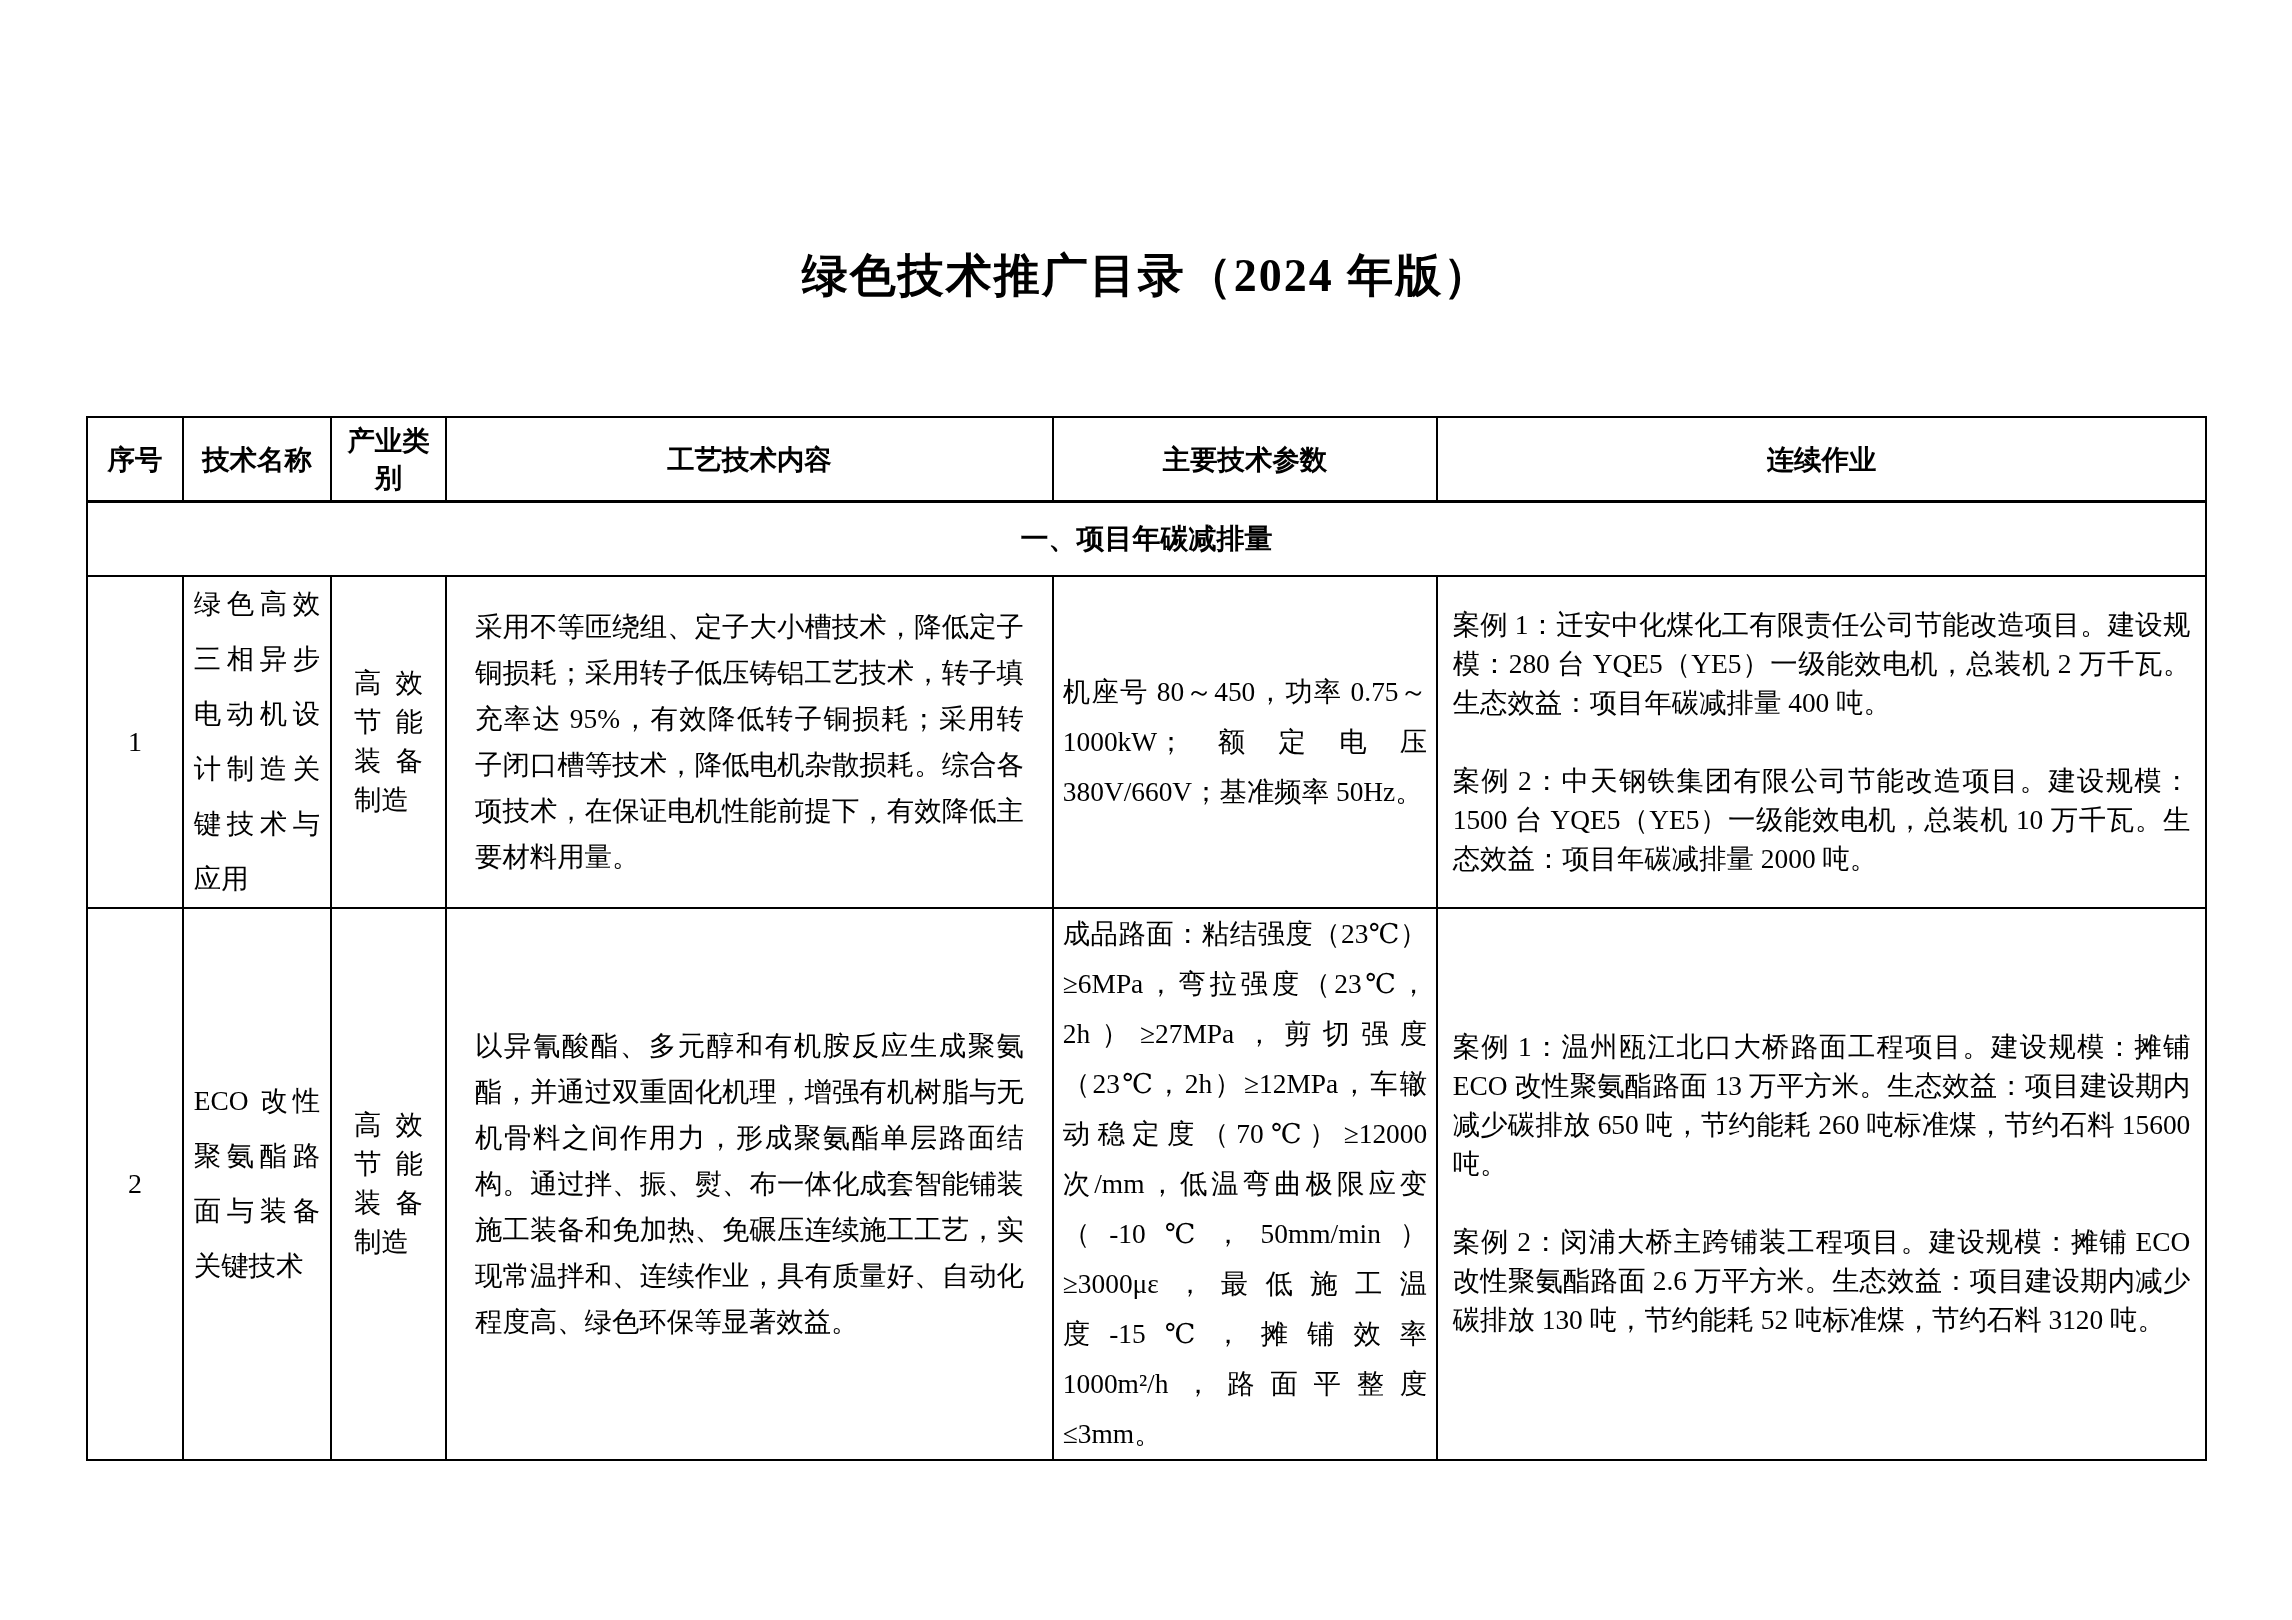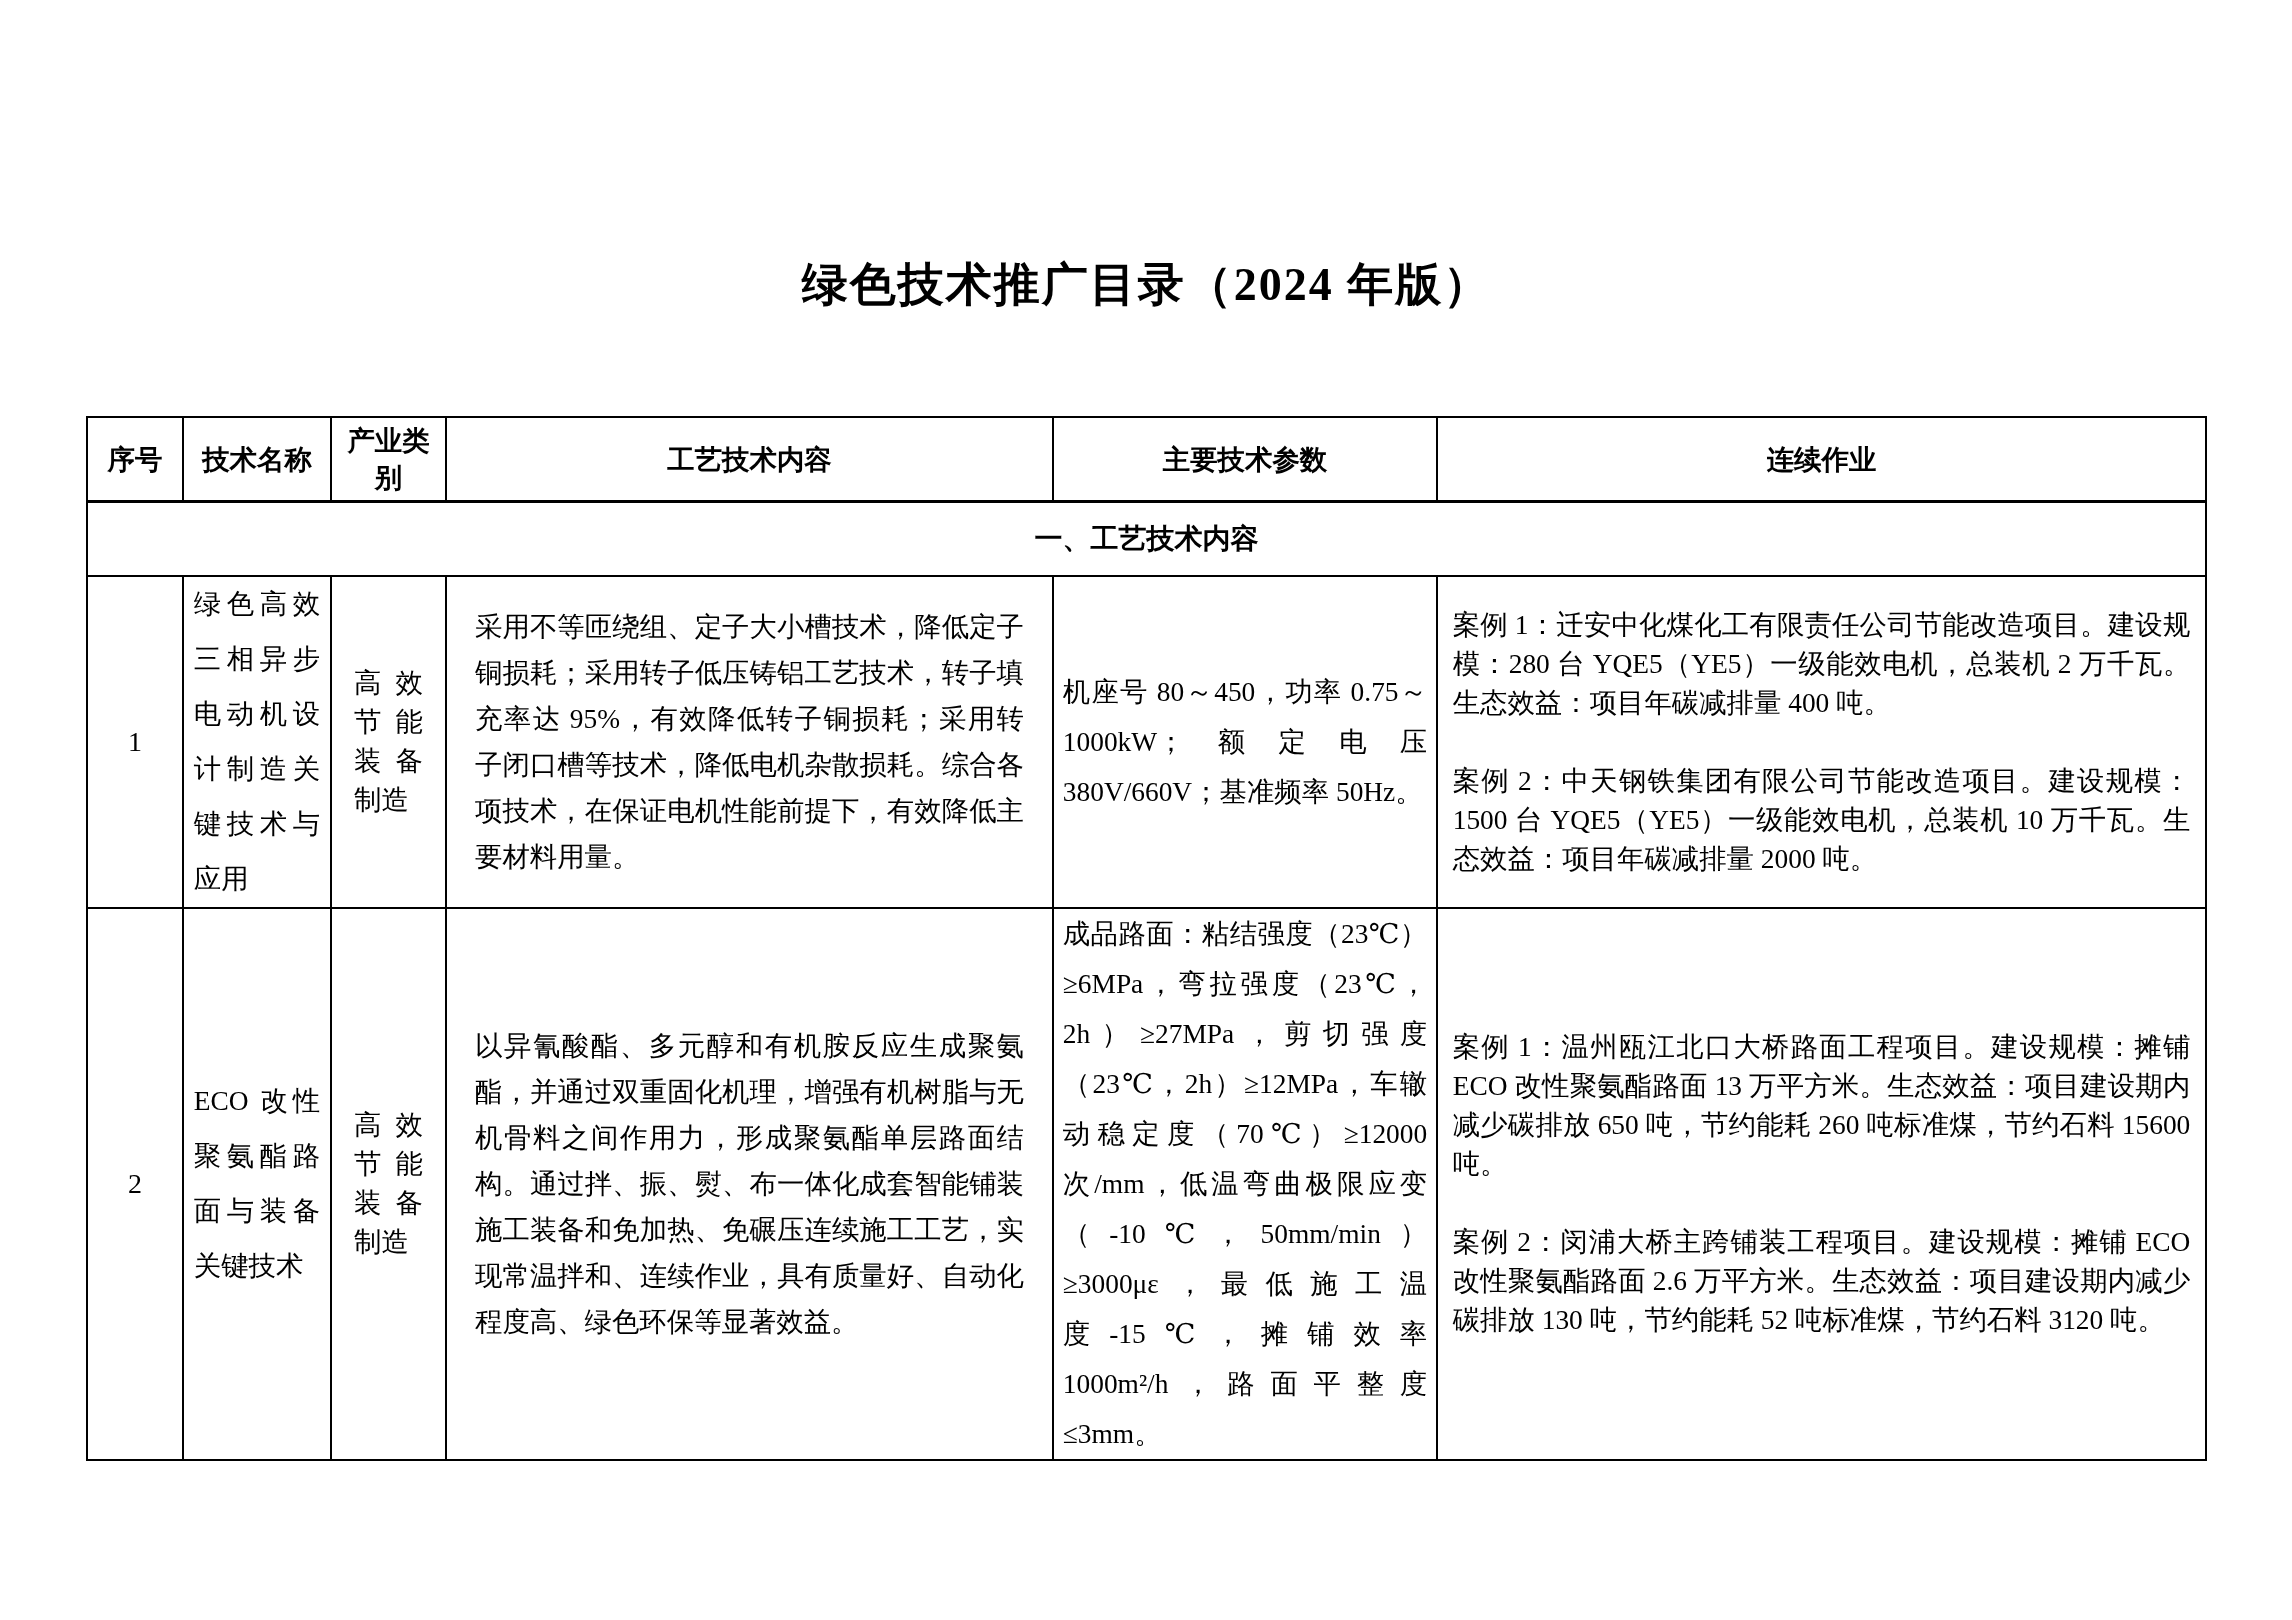--- a/index.html
+++ b/index.html
@@ -9,21 +9,21 @@
   }
   body {
     width: 2293px;
     height: 1620px;
     position: relative;
     font-family: "Liberation Serif", "DejaVu Serif", serif;
     color: #000;
   }
   .doc-title {
     position: absolute;
-    top: 257px;
+    top: 248px;
     left: 0;
     width: 2293px;
     text-align: center;
     font-family: "Liberation Serif", "DejaVu Serif", serif;
     font-weight: bold;
     font-size: 46px;
     letter-spacing: 2px;
     line-height: 1.2;
   }
   .tbl {
@@ -115,21 +115,21 @@
       <th>序号</th>
       <th>技术名称</th>
       <th>产业类别</th>
       <th>工艺技术内容</th>
       <th>主要技术参数</th>
       <th>连续作业</th>
     </tr>
   </thead>
   <tbody>
     <tr class="section-row">
-      <td colspan="6">一、工艺技术内容</td>
+      <td colspan="6">一、项目年碳减排量</td>
     </tr>
     <tr class="data-row-1">
       <td class="c-no">1</td>
       <td class="c-name">绿色高效三相异步电动机设计制造关键技术与应用</td>
       <td class="c-cat">高效节能装备制造</td>
       <td class="c-process">采用不等匝绕组、定子大小槽技术，降低定子铜损耗；采用转子低压铸铝工艺技术，转子填充率达 95%，有效降低转子铜损耗；采用转子闭口槽等技术，降低电机杂散损耗。综合各项技术，在保证电机性能前提下，有效降低主要材料用量。</td>
       <td class="c-params">机座号 80～450，功率 0.75～1000kW；额定电压 380V/660V；基准频率 50Hz。</td>
       <td class="c-cases">
         <p>案例 1：迁安中化煤化工有限责任公司节能改造项目。建设规模：280 台 YQE5（YE5）一级能效电机，总装机 2 万千瓦。生态效益：项目年碳减排量 400 吨。</p>
         <p>案例 2：中天钢铁集团有限公司节能改造项目。建设规模：1500 台 YQE5（YE5）一级能效电机，总装机 10 万千瓦。生态效益：项目年碳减排量 2000 吨。</p>

